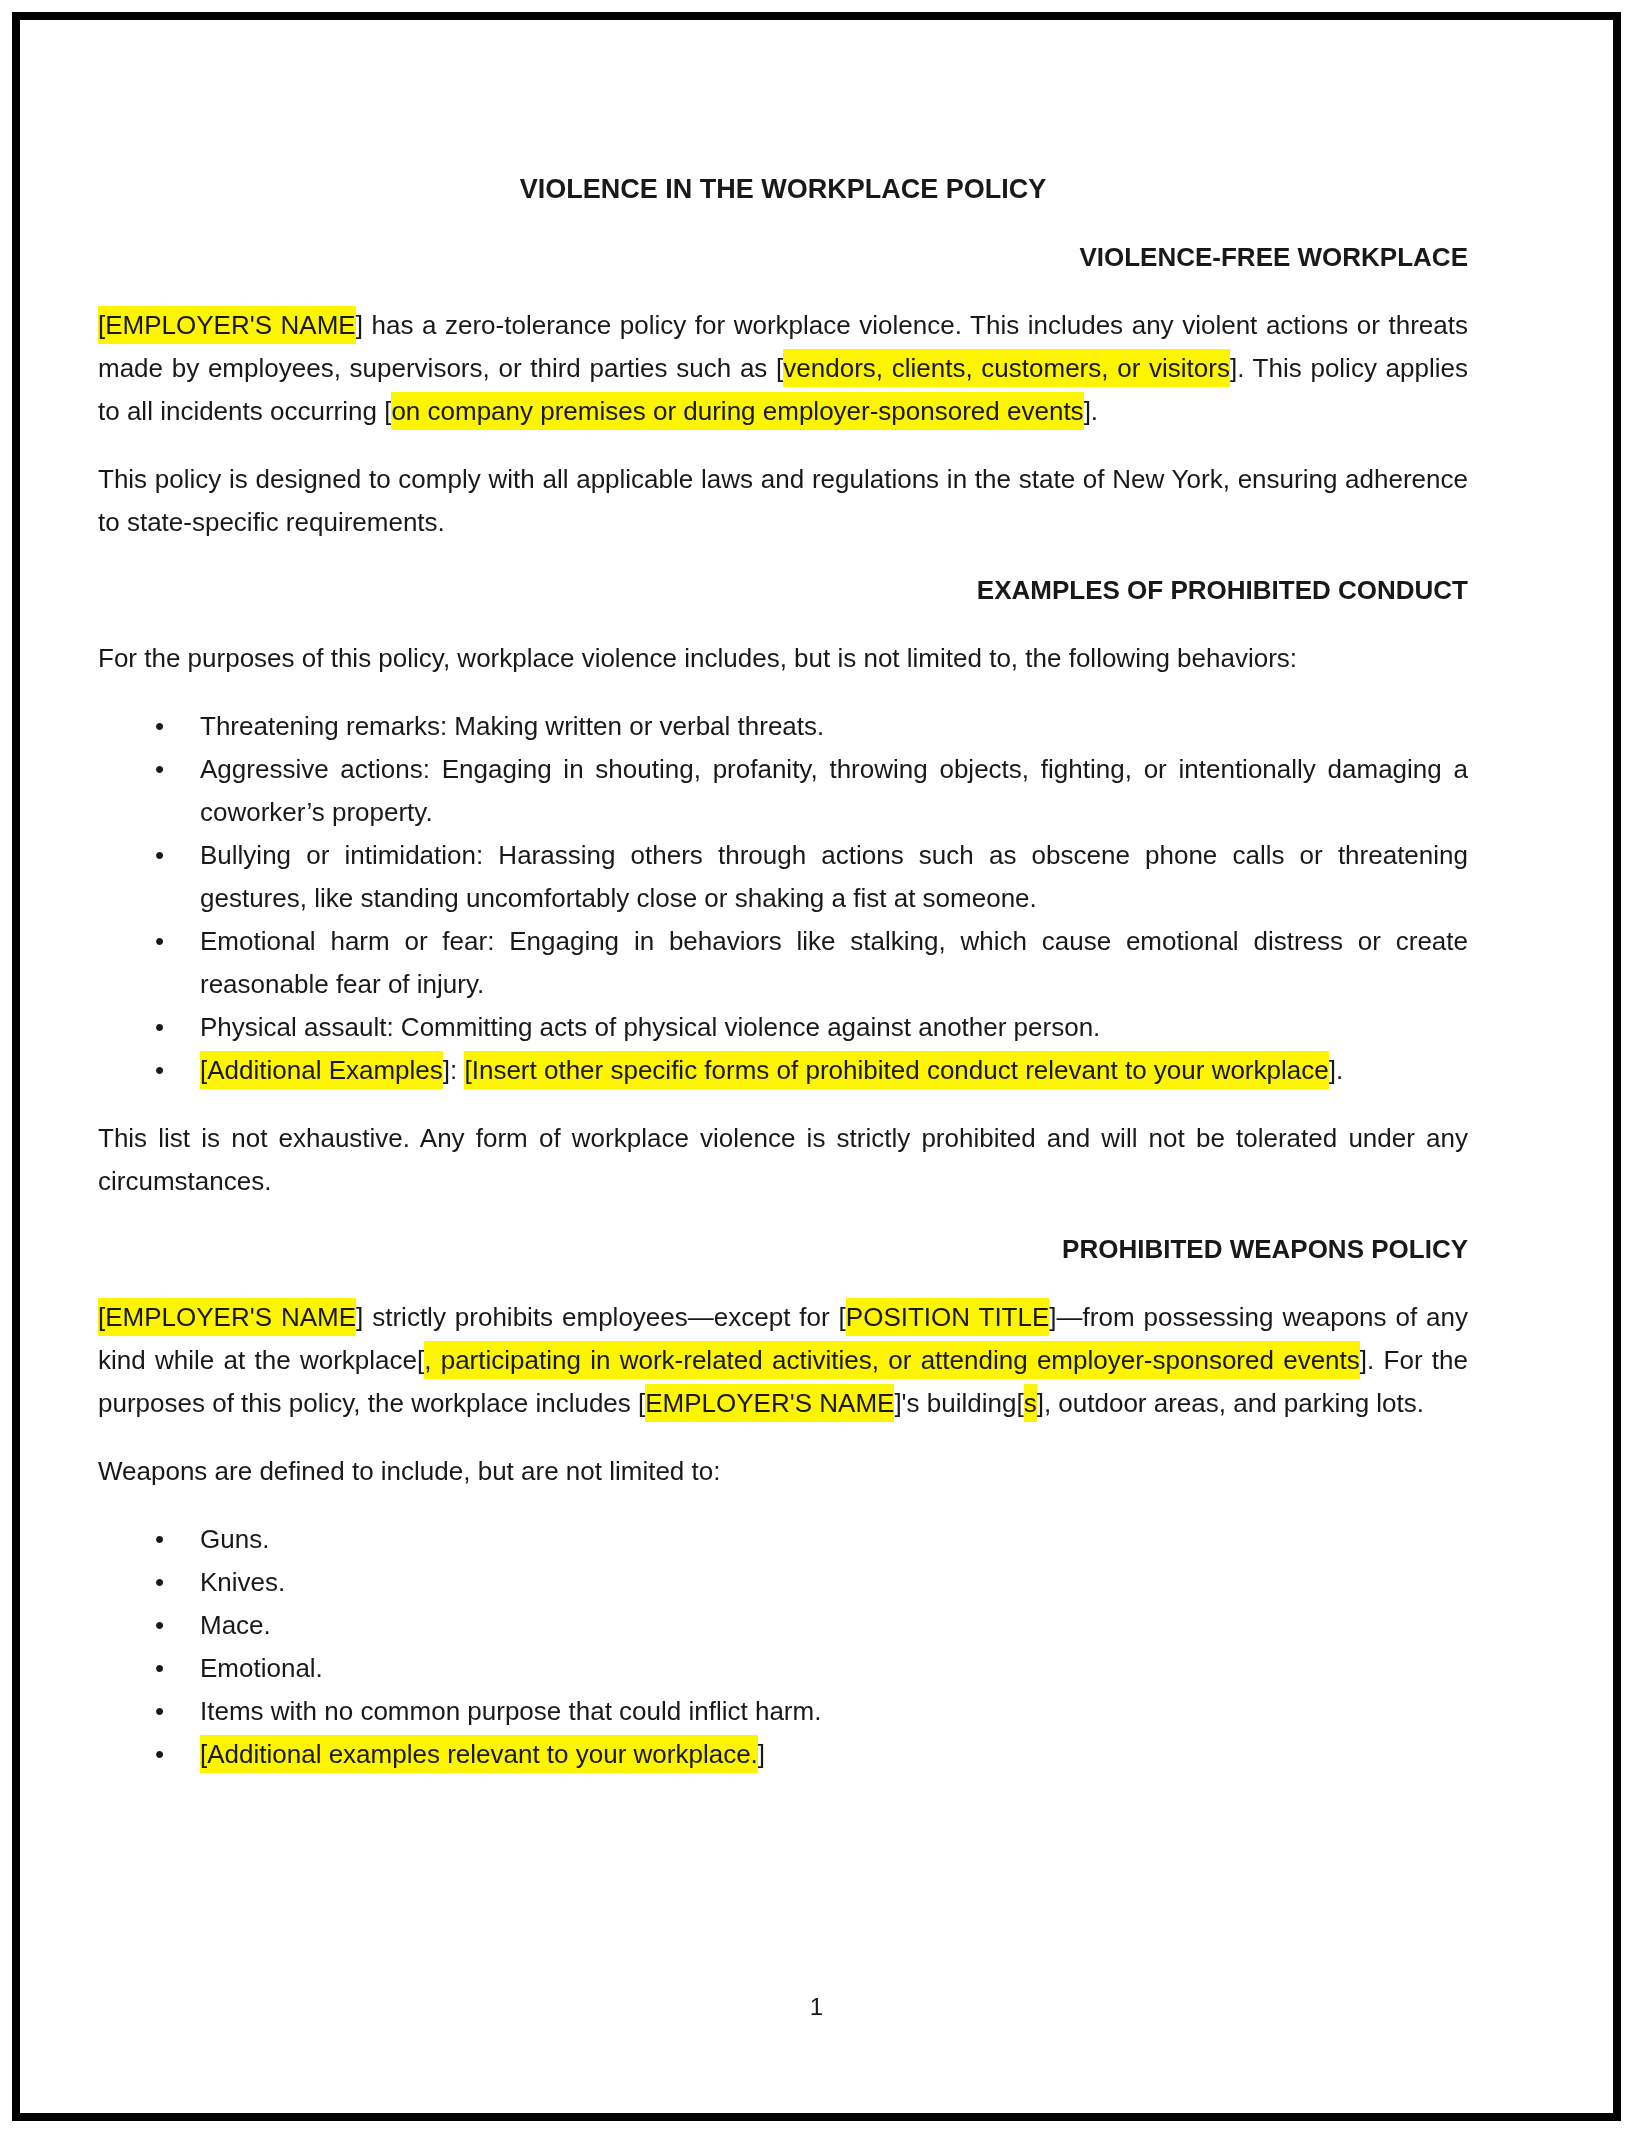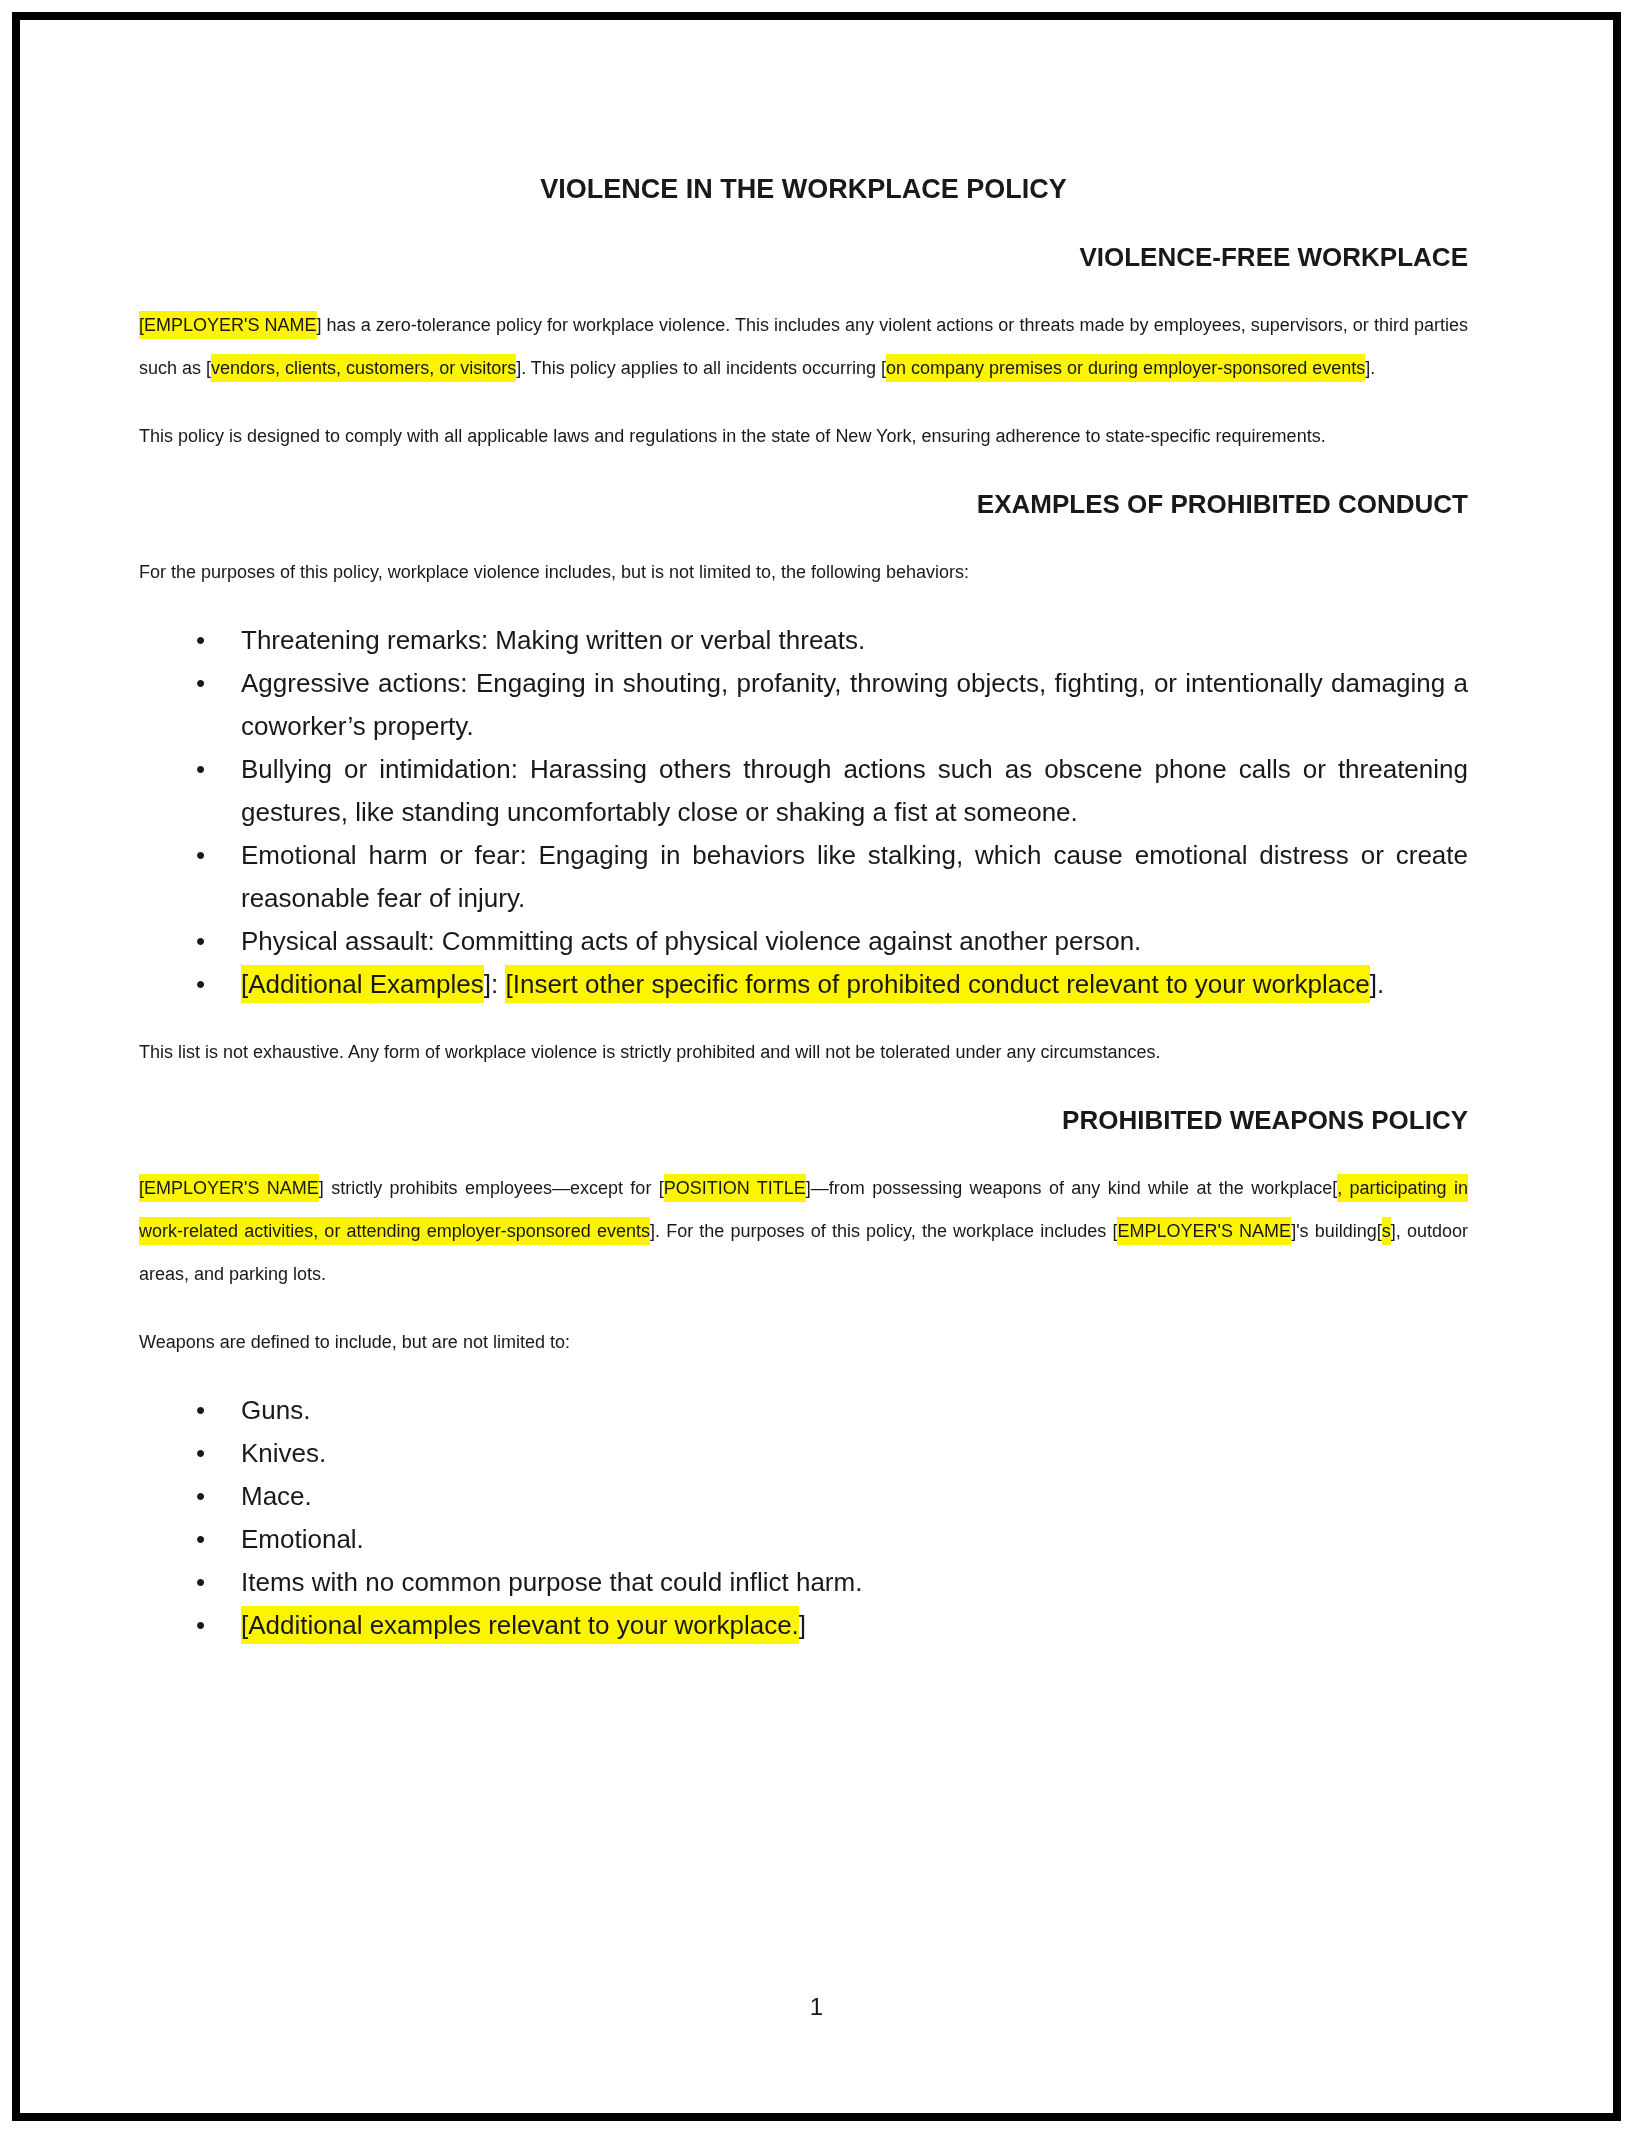--- a/index.html
+++ b/index.html
@@ -23,40 +23,40 @@
     border: 8px solid #000000;
     background: #ffffff;
     box-sizing: border-box;
   }
   .doc-content {
     position: absolute;
     left: 20px;
     top: 20px;
     right: 20px;
     bottom: 20px;
-    padding: 148px 145px 0 119px;
+    padding: 148px 145px 0 78px;
     box-sizing: border-box;
     overflow: hidden;
   }
   .doc-title {
     text-align: center;
     font-weight: 700;
     font-size: 27px;
     line-height: 43px;
     margin: 0 0 25px 0;
   }
   .heading {
     font-weight: 700;
     font-size: 26px;
     line-height: 43px;
     margin: 0 0 25px 0;
     text-align: right;
   }
   .para {
-    font-size: 18px;
+    font-size: 26px;
     line-height: 43px;
     margin: 0 0 25px 0;
     text-align: justify;
   }
   .bullets {
     margin: 0 0 25px 0;
   }
   .bullet-item {
     position: relative;
     padding-left: 102px;

